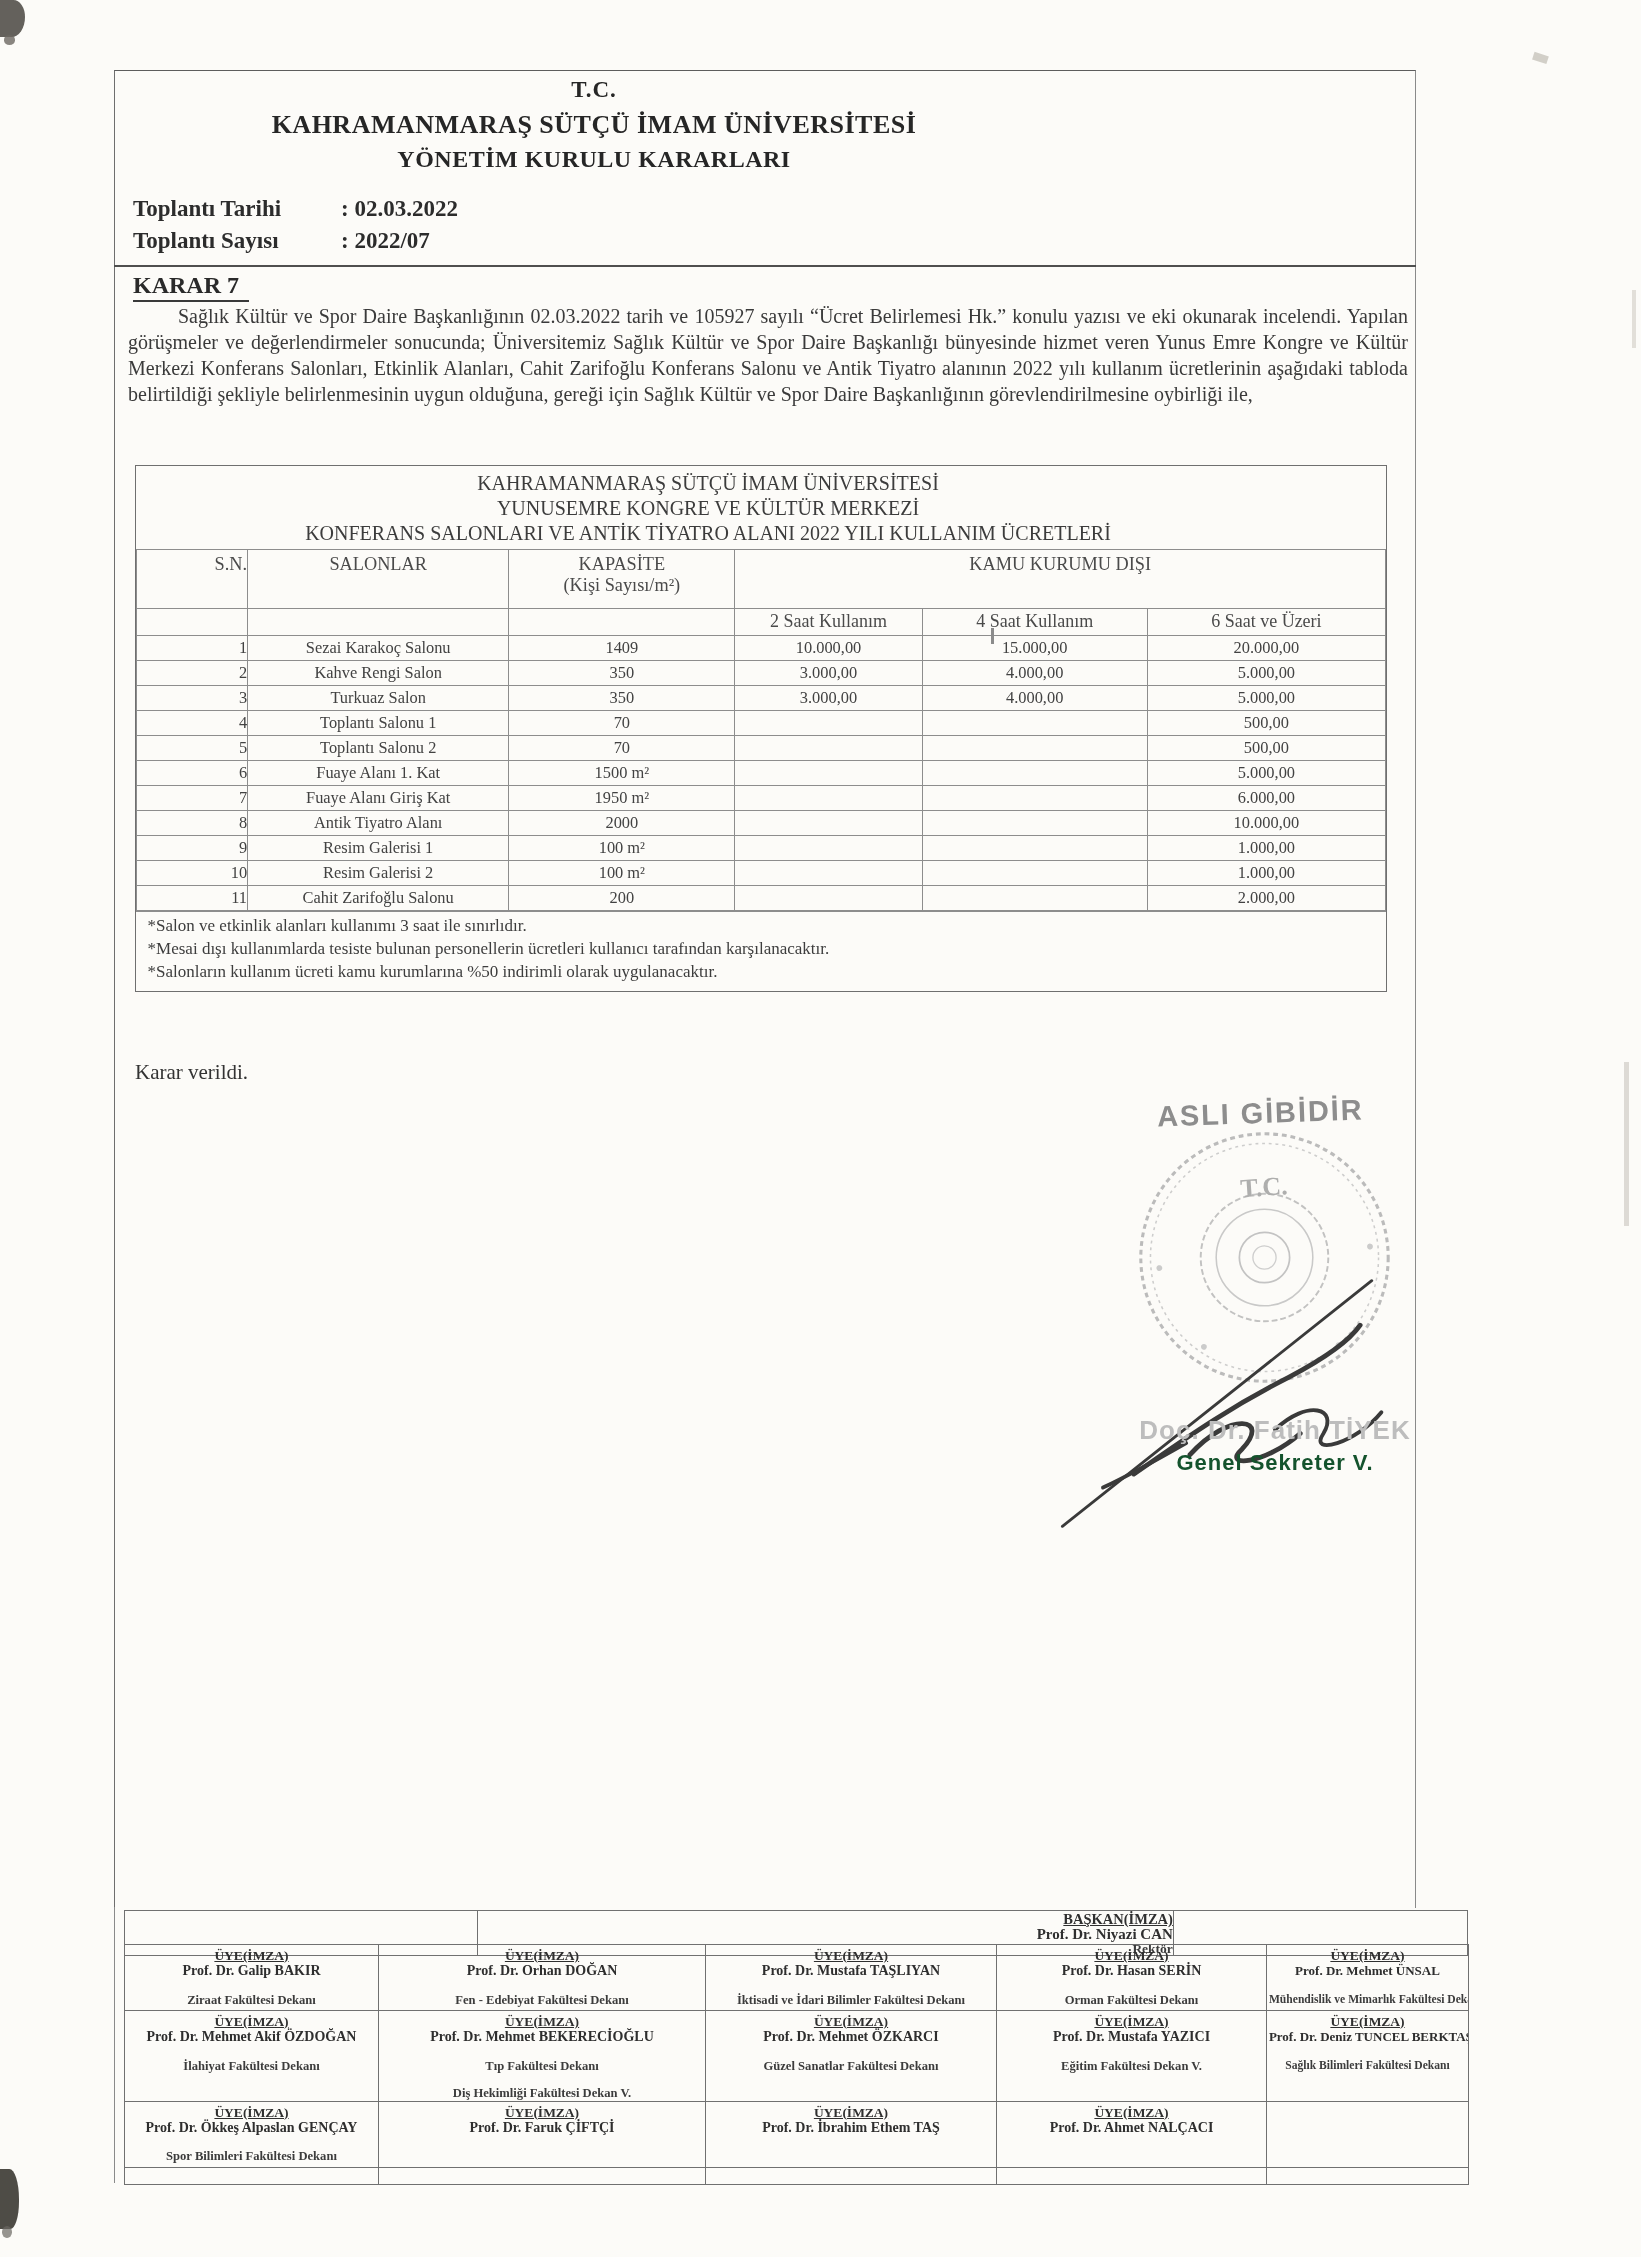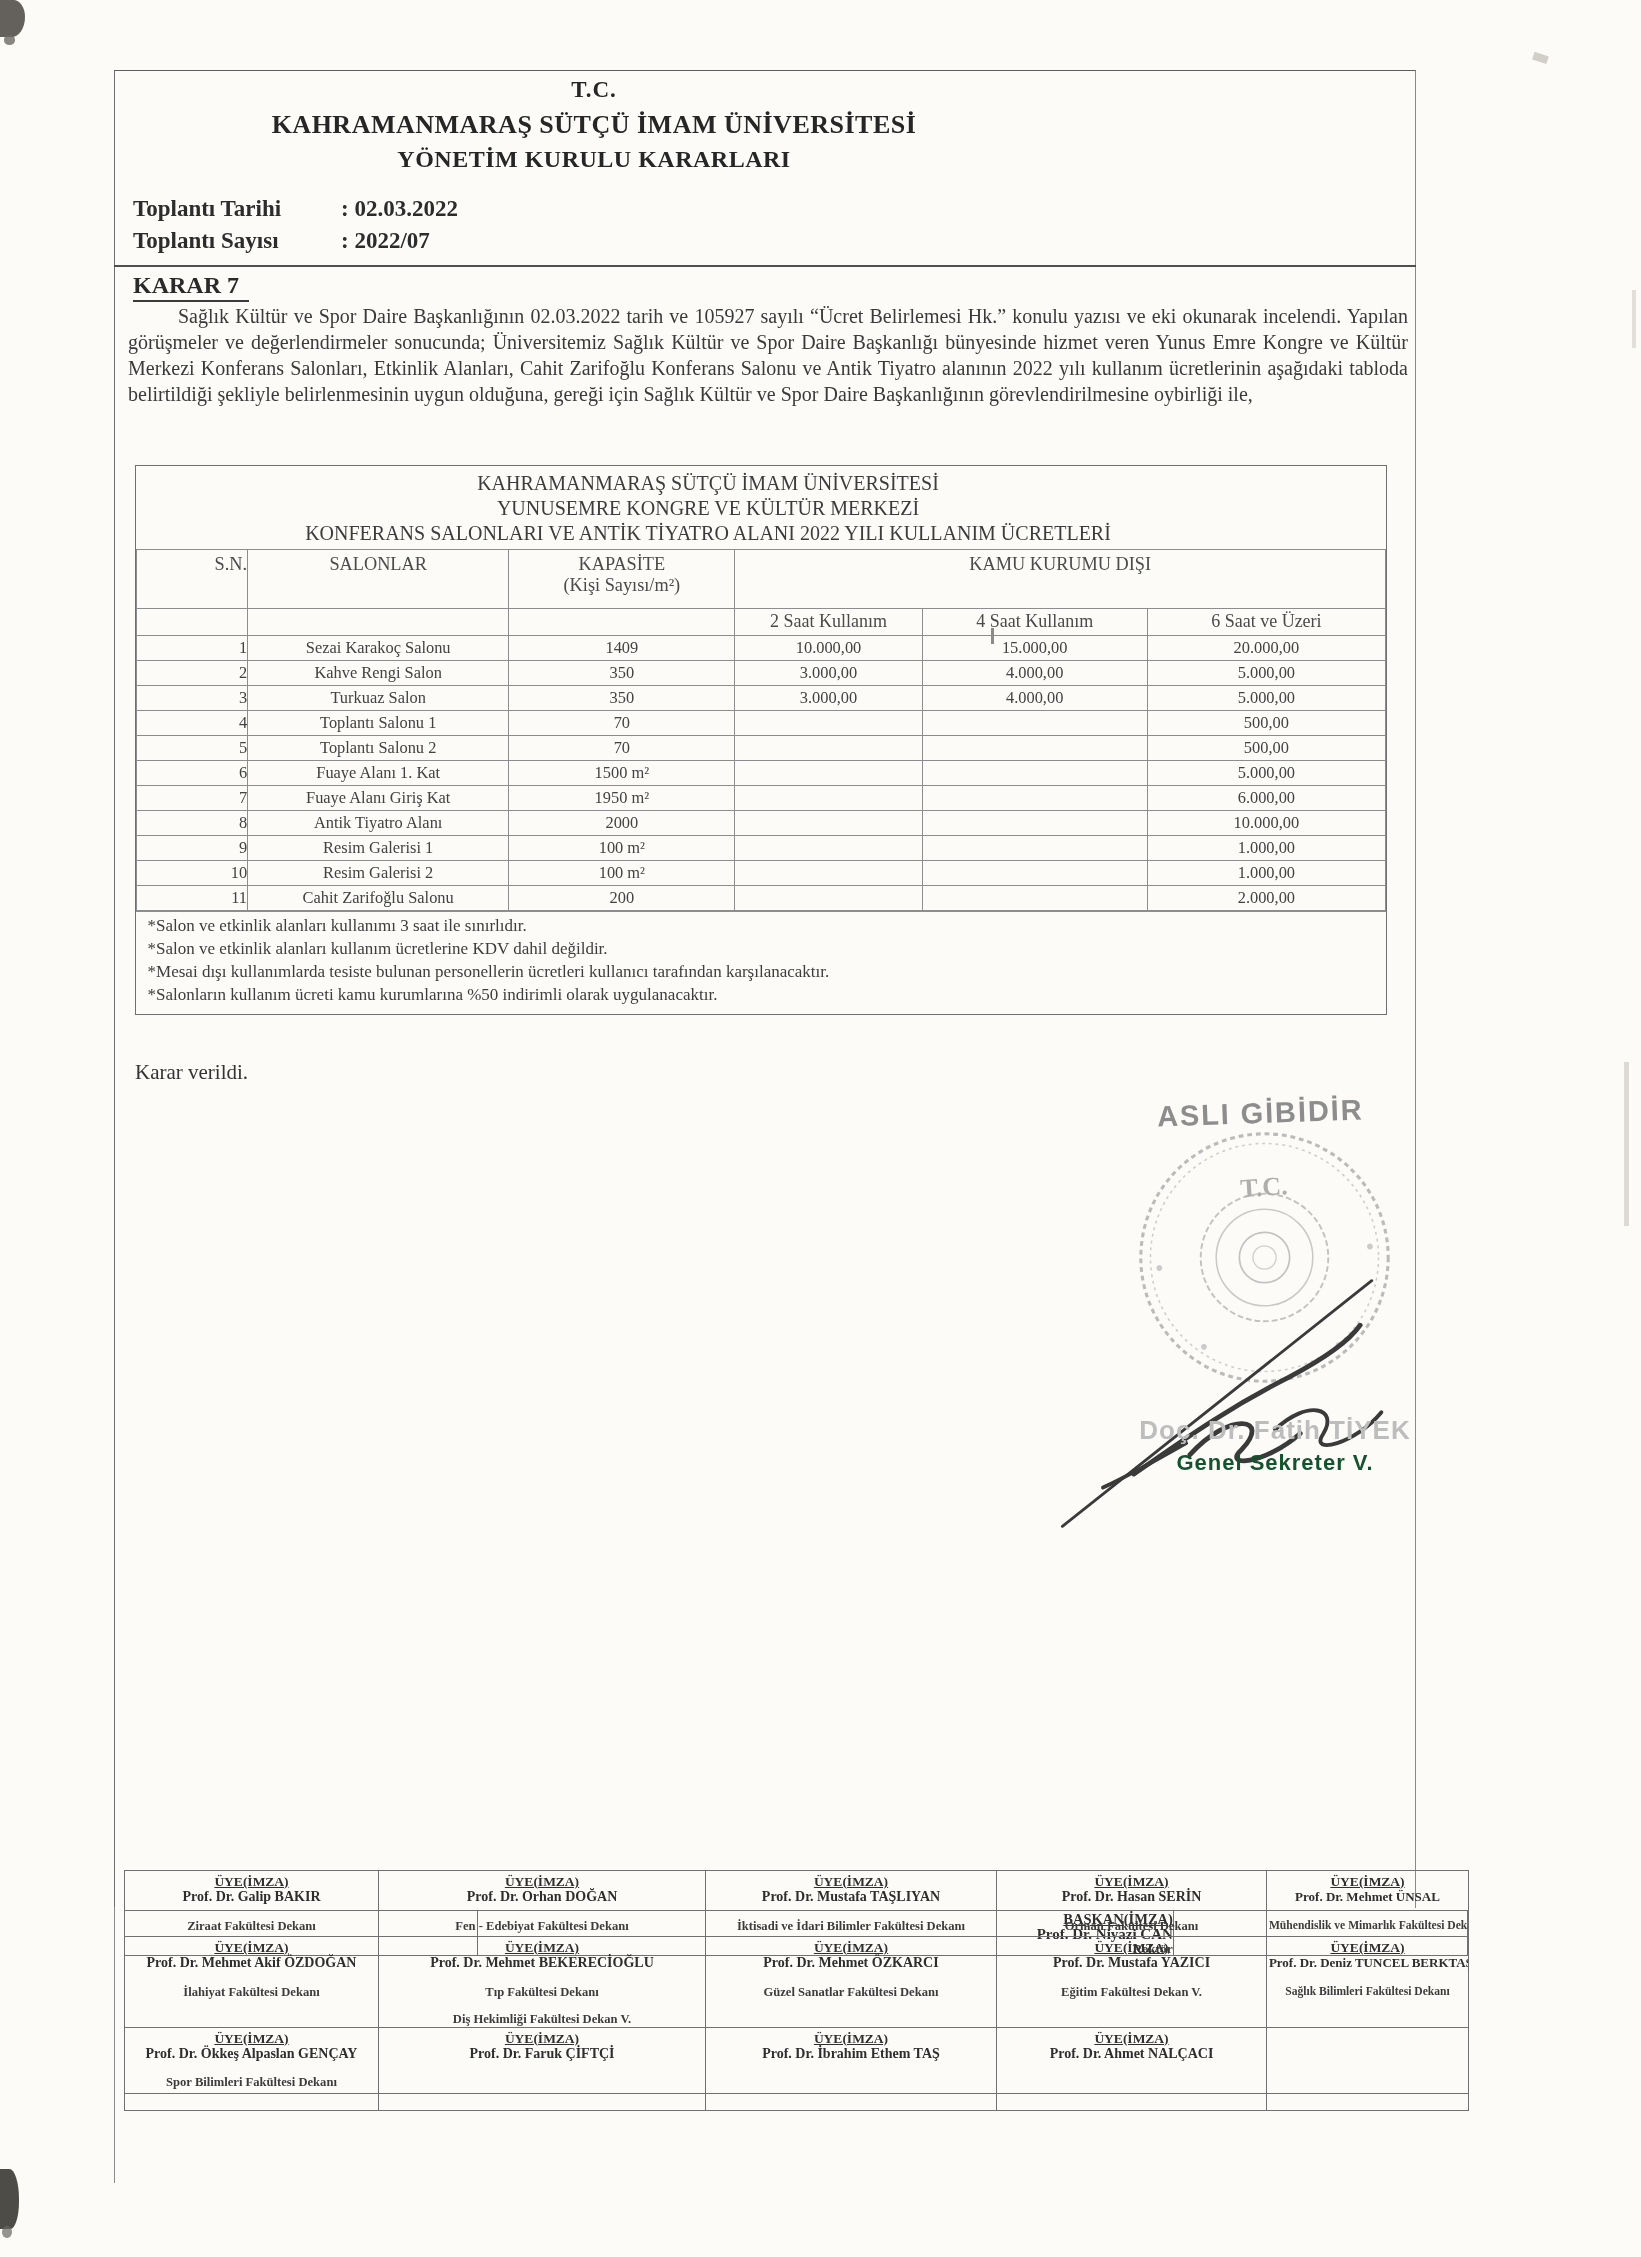--- a/index.html
+++ b/index.html
@@ -77,21 +77,21 @@
   
   .chair-row{position:absolute;left:124px;top:1910px;width:1344px;height:46px;display:flex;box-sizing:border-box;}
   .chair-row .cell{border:1.5px solid #707070;box-sizing:border-box;height:100%;}
   .chair-row .c1{width:371px;border-right:none;}
   .chair-row .c2{width:732px;text-align:right;padding-top:1px;}
   .chair-row .c3{width:309px;border-left:none;}
   .chair-label{font-size:14.5px;font-weight:bold;text-decoration:underline;color:#2f2f2f;line-height:15.4px;}
   .chair-name{font-size:15px;font-weight:bold;color:#2f2f2f;line-height:15px;}
   .chair-title{font-size:13.5px;font-weight:bold;color:#3a3a3a;line-height:14.5px;}
   table.sig{
-    position:absolute;left:124px;top:1870px;width:1344px;
+    position:absolute;left:124px;top:1944px;width:1344px;
     border-collapse:collapse;table-layout:fixed;
   }
   table.sig td{border:1.5px solid #707070;vertical-align:top;text-align:center;padding:2.9px 1.9px 0 1.9px;overflow:hidden;}
   table.sig tr.r{height:66px;}
   table.sig tr.thin{height:17.4px;}
   .uye{font-size:13.5px;font-weight:bold;text-decoration:underline;color:#2f2f2f;line-height:15.4px;}
   .signame{font-size:14px;font-weight:bold;color:#2e2e2e;line-height:16.4px;white-space:nowrap;text-align:center;}
   .sigtitle{font-size:12.6px;font-weight:bold;color:#3c3c3c;line-height:14.5px;white-space:nowrap;margin-top:13px;}
   
   .art{position:absolute;}
@@ -250,21 +250,20 @@
             <td class="cell-left">Cahit Zarifoğlu Salonu</td>
             <td class="cell-c">200</td>
             <td class="cell-c"></td>
             <td class="cell-c"></td>
             <td class="cell-c">2.000,00</td>
           </tr>
     </tbody>
       </table>
     <div class="fee-notes">
       <div>*Salon ve etkinlik alanları kullanımı 3 saat ile sınırlıdır.</div>
-      <div>*Salon ve etkinlik alanları kullanım ücretlerine KDV dahil değildir.</div>
       <div>*Mesai dışı kullanımlarda tesiste bulunan personellerin ücretleri kullanıcı tarafından karşılanacaktır.</div>
       <div>*Salonların kullanım ücreti kamu kurumlarına %50 indirimli olarak uygulanacaktır.</div>
     </div>
   </div>
 
   <div class="closing">Karar verildi.</div>
 
   <div class="asli">ASLI GİBİDİR</div>
 
   <svg class="sealsvg" width="259" height="259" viewBox="0 0 268 268">

